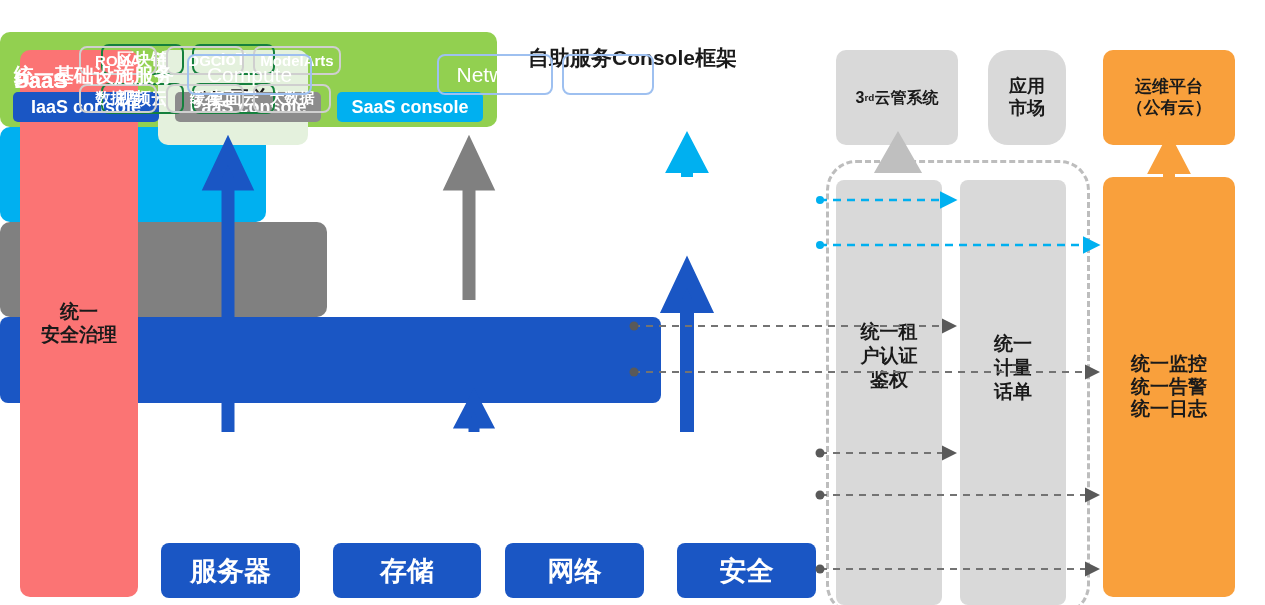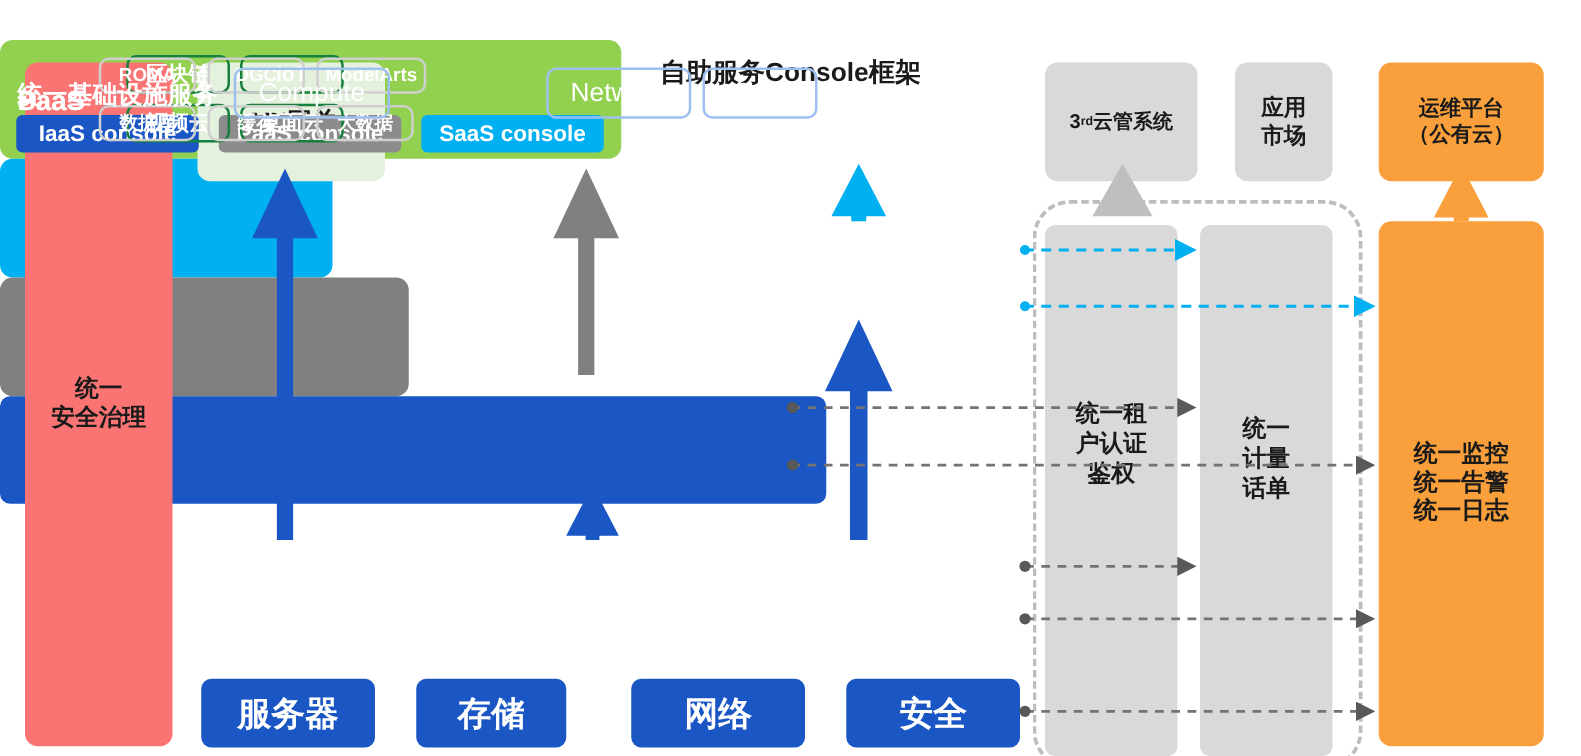--- a/index.html
+++ b/index.html
@@ -16,21 +16,21 @@
   
   .console-frame{left:322px;top:18px;width:497px;height:95px;background:#92d050;border-radius:10px;margin-top:32px;}
   .console-title{position:absolute;left:0;right:0;top:12px;text-align:center;font-size:21px;font-weight:700;color:#1a1a1a;}
   .console-chip{position:absolute;top:60px;height:30px;border-radius:5px;display:flex;align-items:center;justify-content:center;color:#fff;font-size:18px;font-weight:700;}
   .chip-iaas{left:13px;width:146px;background:#1a56c4;}
   .chip-paas{left:175px;width:146px;background:#8c8c8c;}
   .chip-saas{left:337px;width:146px;background:#00b0f0;}
 
   
   .g3rd{left:836px;top:18px;width:122px;height:95px;background:#d9d9d9;border-radius:10px;color:#1a1a1a;font-size:16px;font-weight:700;}
-  .gmarket{left:988px;top:18px;width:78px;height:95px;background:#d9d9d9;border-radius:10px;color:#1a1a1a;font-size:18px;font-weight:700;}
+  .gmarket{left:988px;top:18px;width:78px;height:95px;background:#d9d9d9;border-radius:20px;color:#1a1a1a;font-size:18px;font-weight:700;}
 
   
   .ops-top{left:1103px;top:18px;width:132px;height:95px;background:#f9a03c;border-radius:10px;color:#1a1a1a;font-size:17px;font-weight:700;}
   .ops-col{left:1103px;top:145px;width:132px;height:420px;background:#f9a03c;border-radius:10px;color:#1a1a1a;font-size:19px;font-weight:700;}
 
   
   .saas{left:553px;top:145px;width:266px;height:95px;background:#00b0f0;border-radius:10px;}
   .saas-label{position:absolute;left:14px;top:36px;color:#fff;font-size:22px;font-weight:700;}
   .saas-chip{position:absolute;height:31px;border:2px solid #15803d;border-radius:8px;display:flex;align-items:center;justify-content:center;color:#fff;font-size:17px;font-weight:700;box-sizing:border-box;}
 
@@ -110,21 +110,21 @@
   </div>
 
   <div class="infra">
     <div class="infra-label">统一基础设施服务</div>
     <div class="infra-chip" style="left:187px;width:125px;">Compute</div>
     <div class="infra-chip" style="left:437px;width:116px;">Network</div>
     <div class="infra-chip" style="left:562px;width:92px;">CCE</div>
   </div>
 
   <div class="bot" style="left:161px;width:139px;">服务器</div>
-  <div class="bot" style="left:333px;width:120px;">存储</div>
+  <div class="bot" style="left:333px;width:148px;">存储</div>
   <div class="bot" style="left:505px;width:139px;">网络</div>
   <div class="bot" style="left:677px;width:139px;">安全</div>
 
   <div class="dashed-box"></div>
   <div class="gcol gcol-a">
     <div class="gcol-txt nowrap" style="top:140px;">统一租
 户认证
 鉴权</div>
   </div>
   <div class="gcol gcol-b">

